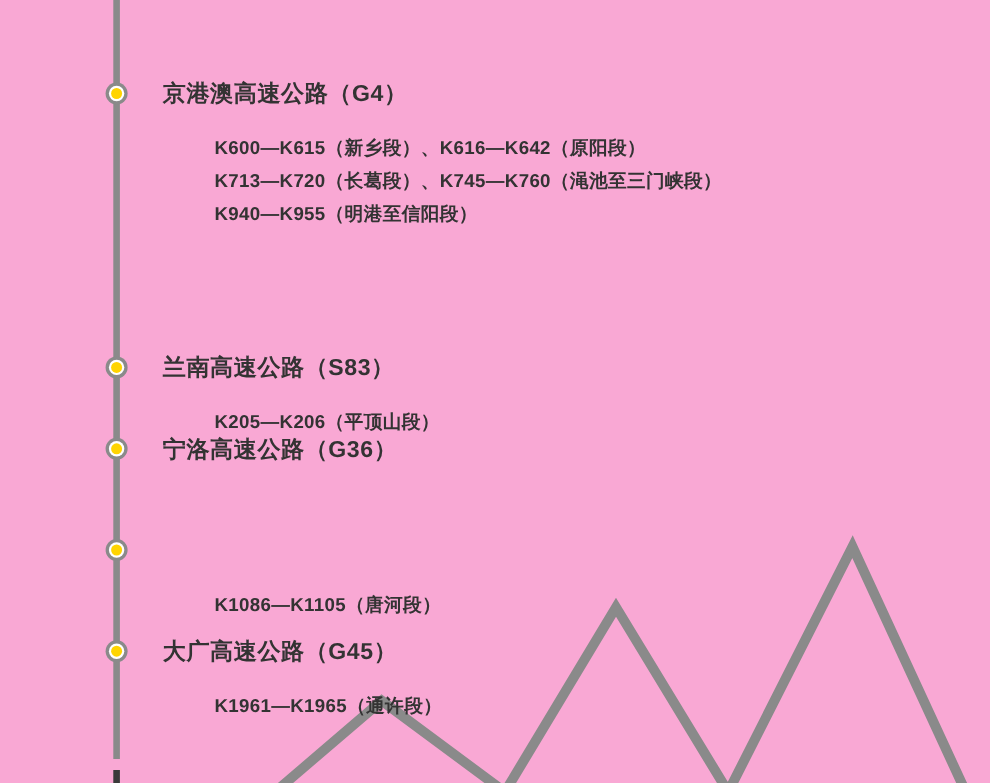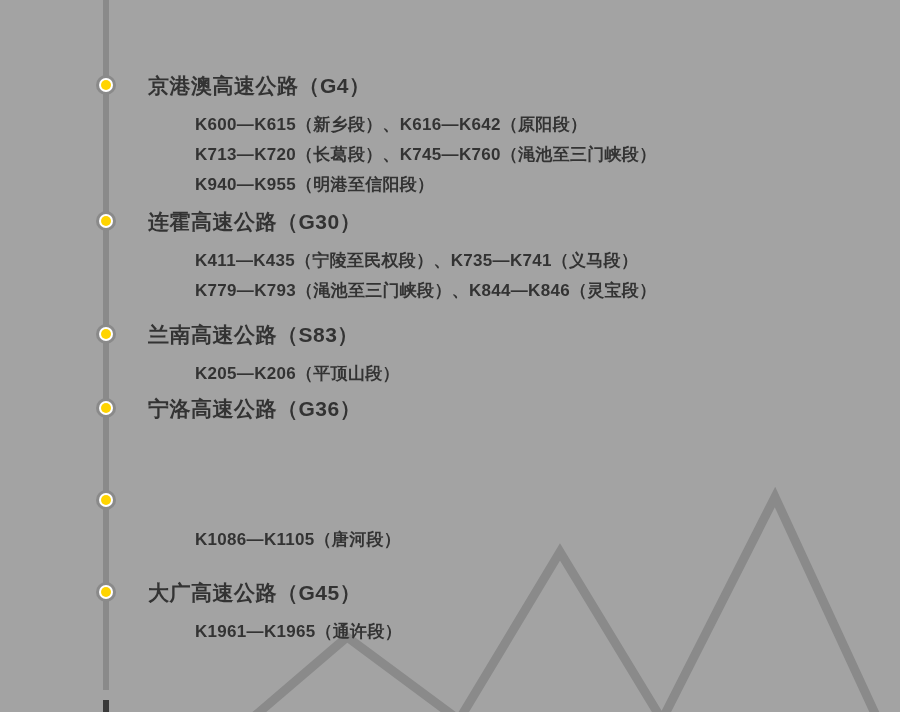--- a/index.html
+++ b/index.html
@@ -6,21 +6,21 @@
     margin: 0;
     padding: 0;
     background: #ffffff;
     font-family: "Liberation Sans", "DejaVu Sans", sans-serif;
   }
   .canvas {
     position: relative;
     width: 900px;
     height: 712px;
     overflow: hidden;
-    background: #a3a3a3;
+    background: #f9a8d4;
   }
   
   .vline {
     position: absolute;
     left: 103px;
     top: 0;
     width: 6px;
     height: 690px;
     background: #8a8a8a;
     z-index: 1;
@@ -67,21 +67,21 @@
   }
   .htitle {
     margin: 0;
     font-size: 21px;
     line-height: 28px;
     font-weight: bold;
     color: #333333;
     letter-spacing: 0.5px;
   }
   .details {
-    margin-top: 10px;
+    margin-top: 20px;
     padding-left: 195px;
   }
   .dline {
     margin: 0;
     font-size: 17px;
     line-height: 30px;
     font-weight: 600;
     color: #333333;
     letter-spacing: 0.3px;
   }
@@ -103,30 +103,20 @@
       <span class="bullet"></span>
       <h2 class="htitle">京港澳高速公路（G4）</h2>
     </div>
     <div class="details">
       <p class="dline">K600—K615（新乡段）、K616—K642（原阳段）</p>
       <p class="dline">K713—K720（长葛段）、K745—K760（渑池至三门峡段）</p>
       <p class="dline">K940—K955（明港至信阳段）</p>
     </div>
   </section>
 
-  <section class="sec" style="top:208px">
-    <div class="hrow">
-      <span class="bullet"></span>
-      <h2 class="htitle">连霍高速公路（G30）</h2>
-    </div>
-    <div class="details">
-      <p class="dline">K411—K435（宁陵至民权段）、K735—K741（义马段）</p>
-      <p class="dline">K779—K793（渑池至三门峡段）、K844—K846（灵宝段）</p>
-    </div>
-  </section>
 
   <section class="sec" style="top:321px">
     <div class="hrow">
       <span class="bullet"></span>
       <h2 class="htitle">兰南高速公路（S83）</h2>
     </div>
     <div class="details">
       <p class="dline">K205—K206（平顶山段）</p>
     </div>
   </section>

